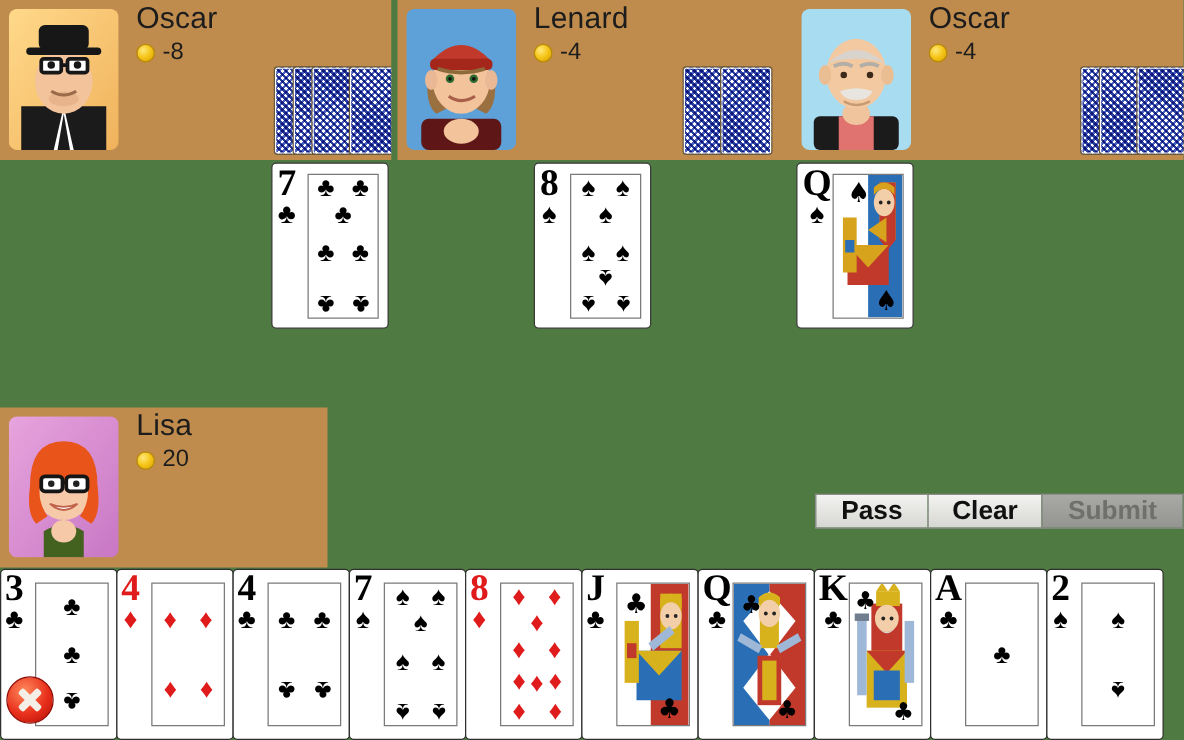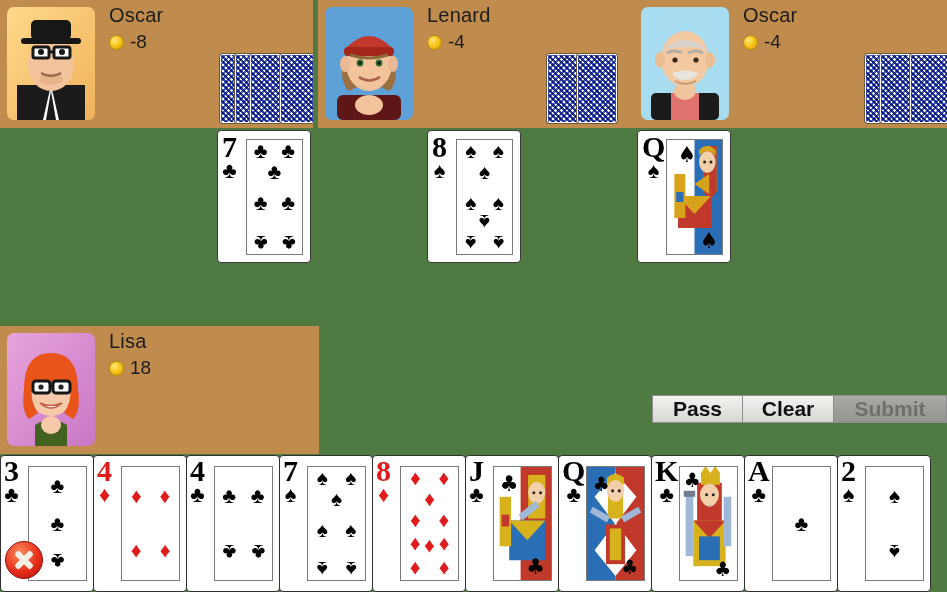--- a/index.html
+++ b/index.html
@@ -20,35 +20,35 @@
     position: absolute;
     background: #c08c4e;
     display: flex;
     align-items: flex-start;
     overflow: hidden;
   }
   .panel-top { top: 0; height: 128px; }
   #panel-oscar  { left: 0;   width: 313px; }
   #panel-lenard { left: 318px; width: 352px; }
   #panel-robert { left: 634px; width: 313px; }
-  #panel-lisa   { left: 0; top: 326px; width: 319px; height: 128px; }
+  #panel-lisa   { left: 0; top: 326px; width: 262px; height: 128px; }
 
   .avatar {
     width: 88px; height: 113px;
     margin: 7px 0 0 7px;
     border-radius: 7px;
     overflow: hidden;
     flex: 0 0 auto;
     position: relative;
   }
   .avatar svg { display: block; width: 100%; height: 100%; }
 
   .pinfo { margin-left: 14px; margin-top: 2px; }
   .pname {
-    font-size: 20px;
+    font-size: 24px;
     color: #1c1c1c;
     line-height: 26px;
     letter-spacing: .2px;
   }
   .pscore {
     display: flex; align-items: center; gap: 6px;
     margin-top: 4px;
   }
   .coin {
     width: 15px; height: 15px; border-radius: 50%;
@@ -333,21 +333,21 @@
         <line x1="43" y1="53" x2="46" y2="53" stroke="#151515" stroke-width="3"></line>
         <circle cx="34" cy="54" r="2.6" fill="#222"></circle>
           <circle cx="54" cy="54" r="2.6" fill="#222"></circle>
         <path d="M33 70 q11 10 22 0 q-11 5 -22 0 z" fill="#ffffff" stroke="#c0614a" stroke-width="1.5"></path>
       </svg>
     </div>
     <div class="pinfo">
       <div class="pname">Lisa</div>
       <div class="pscore">
         <span class="coin"></span>
-        <span class="pscore-val">18</span>
+        <span class="pscore-val">20</span>
       </div>
     </div>
   </div>
 
   <div class="table-card" id="tcard-0">
     <div class="corner black">
       <span class="rank">7</span>
       <span class="suit">♣</span>
     </div>
     <div class="pipbox" style="grid-template-columns:1fr 1fr; grid-template-rows:repeat(7,1fr);">

